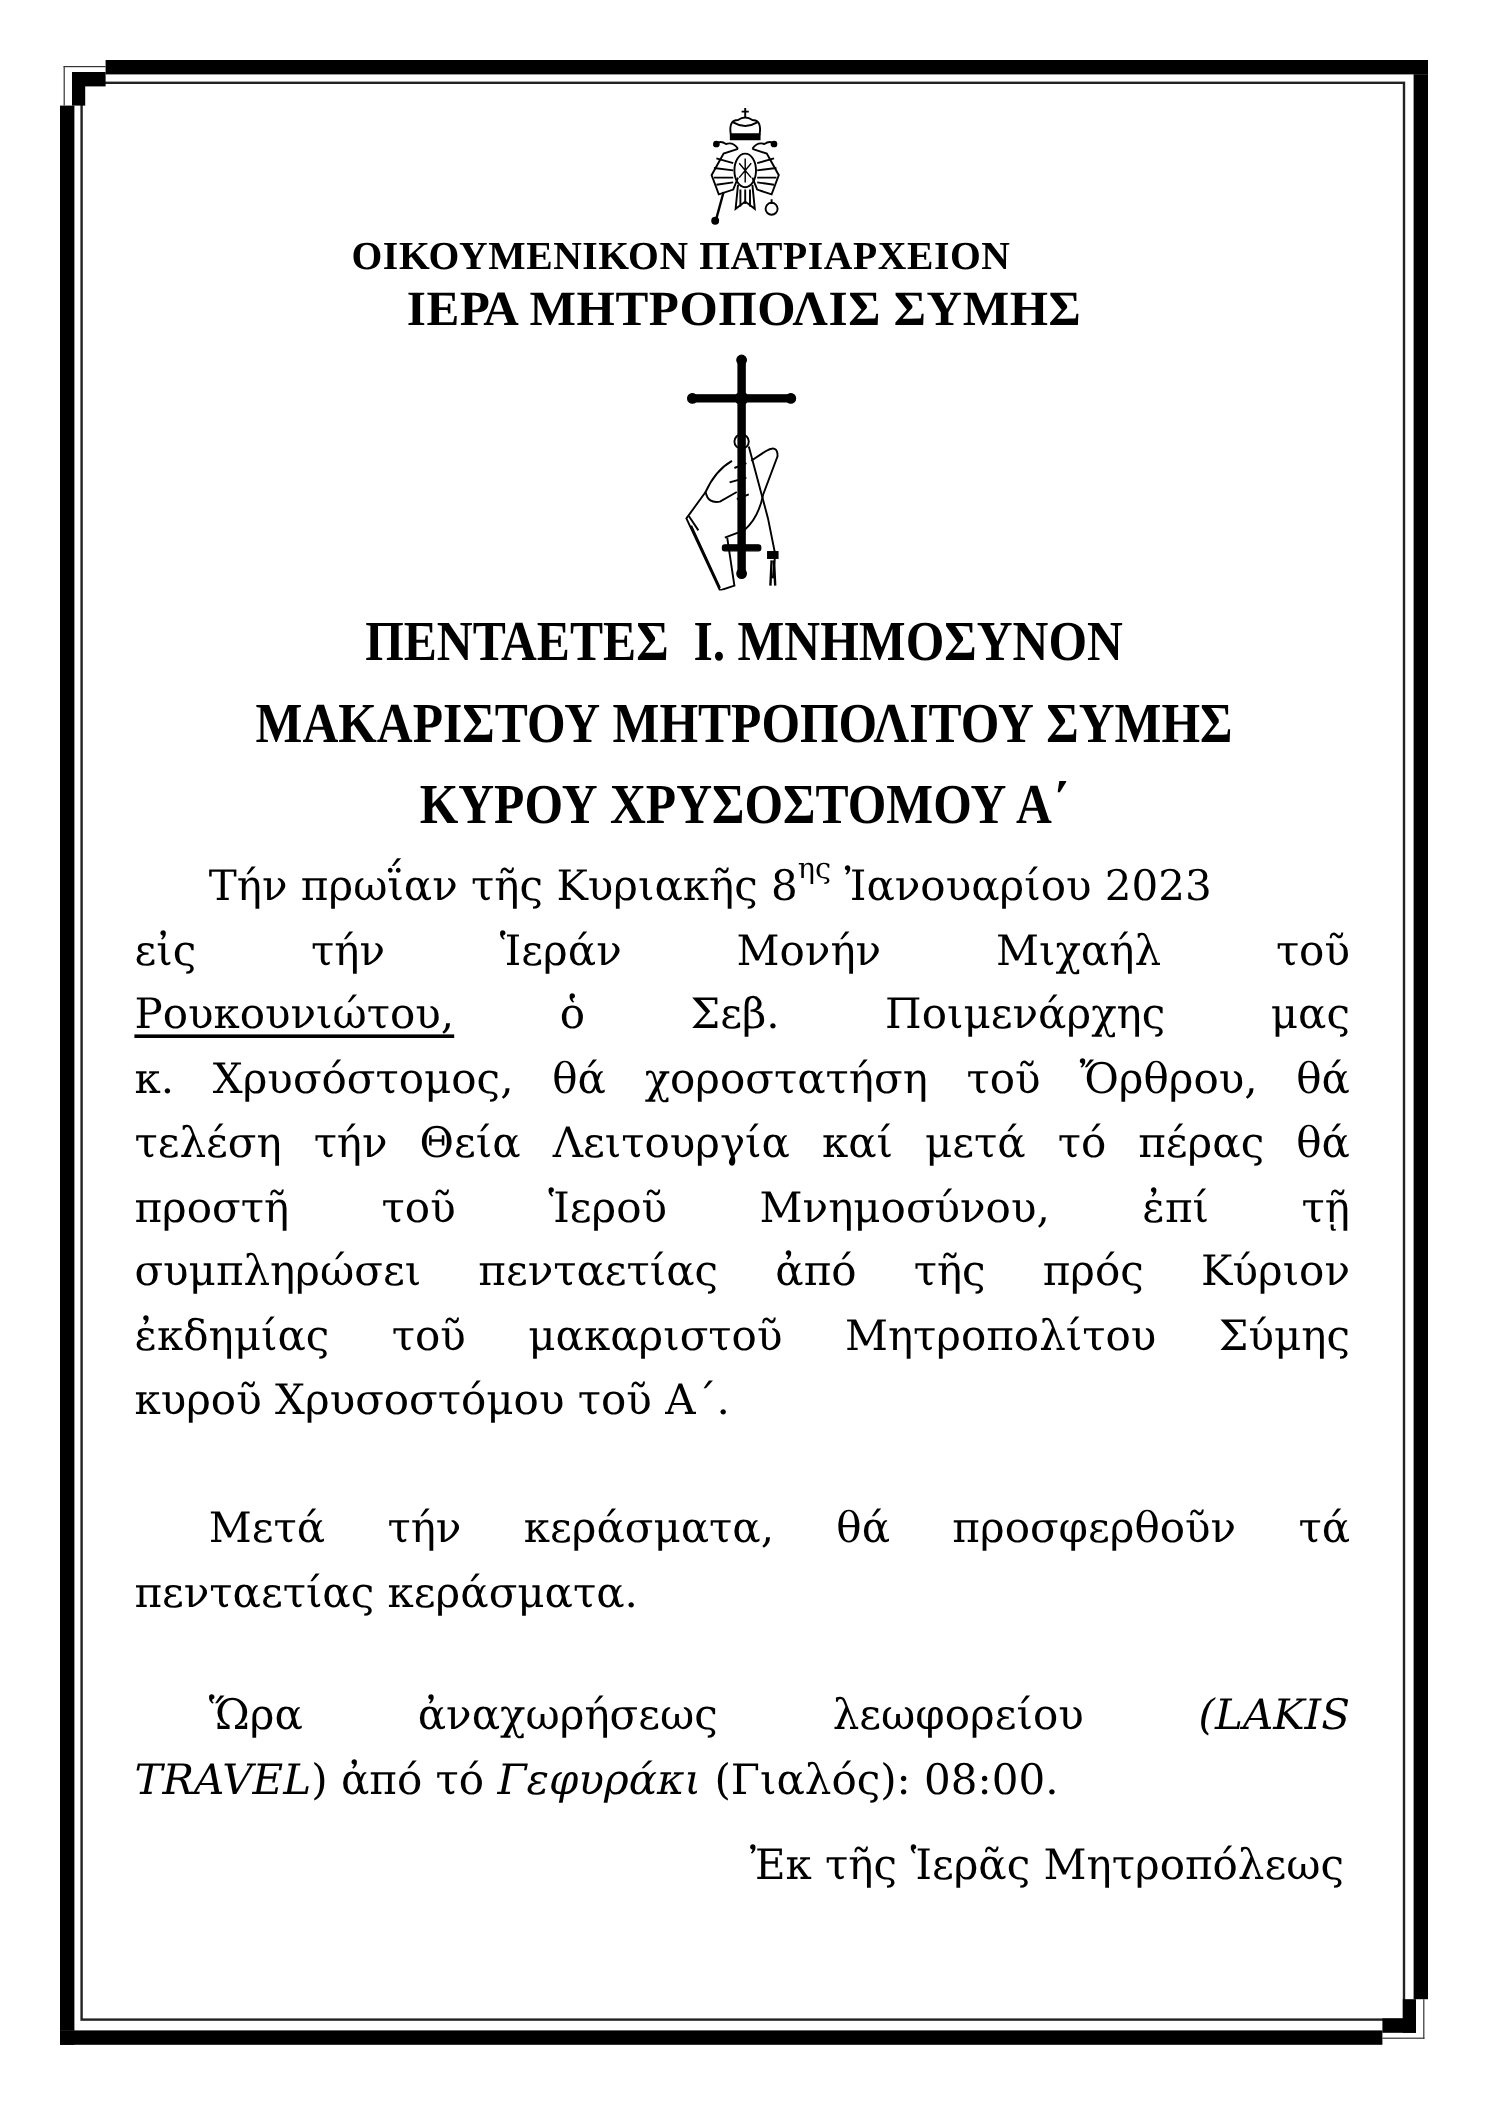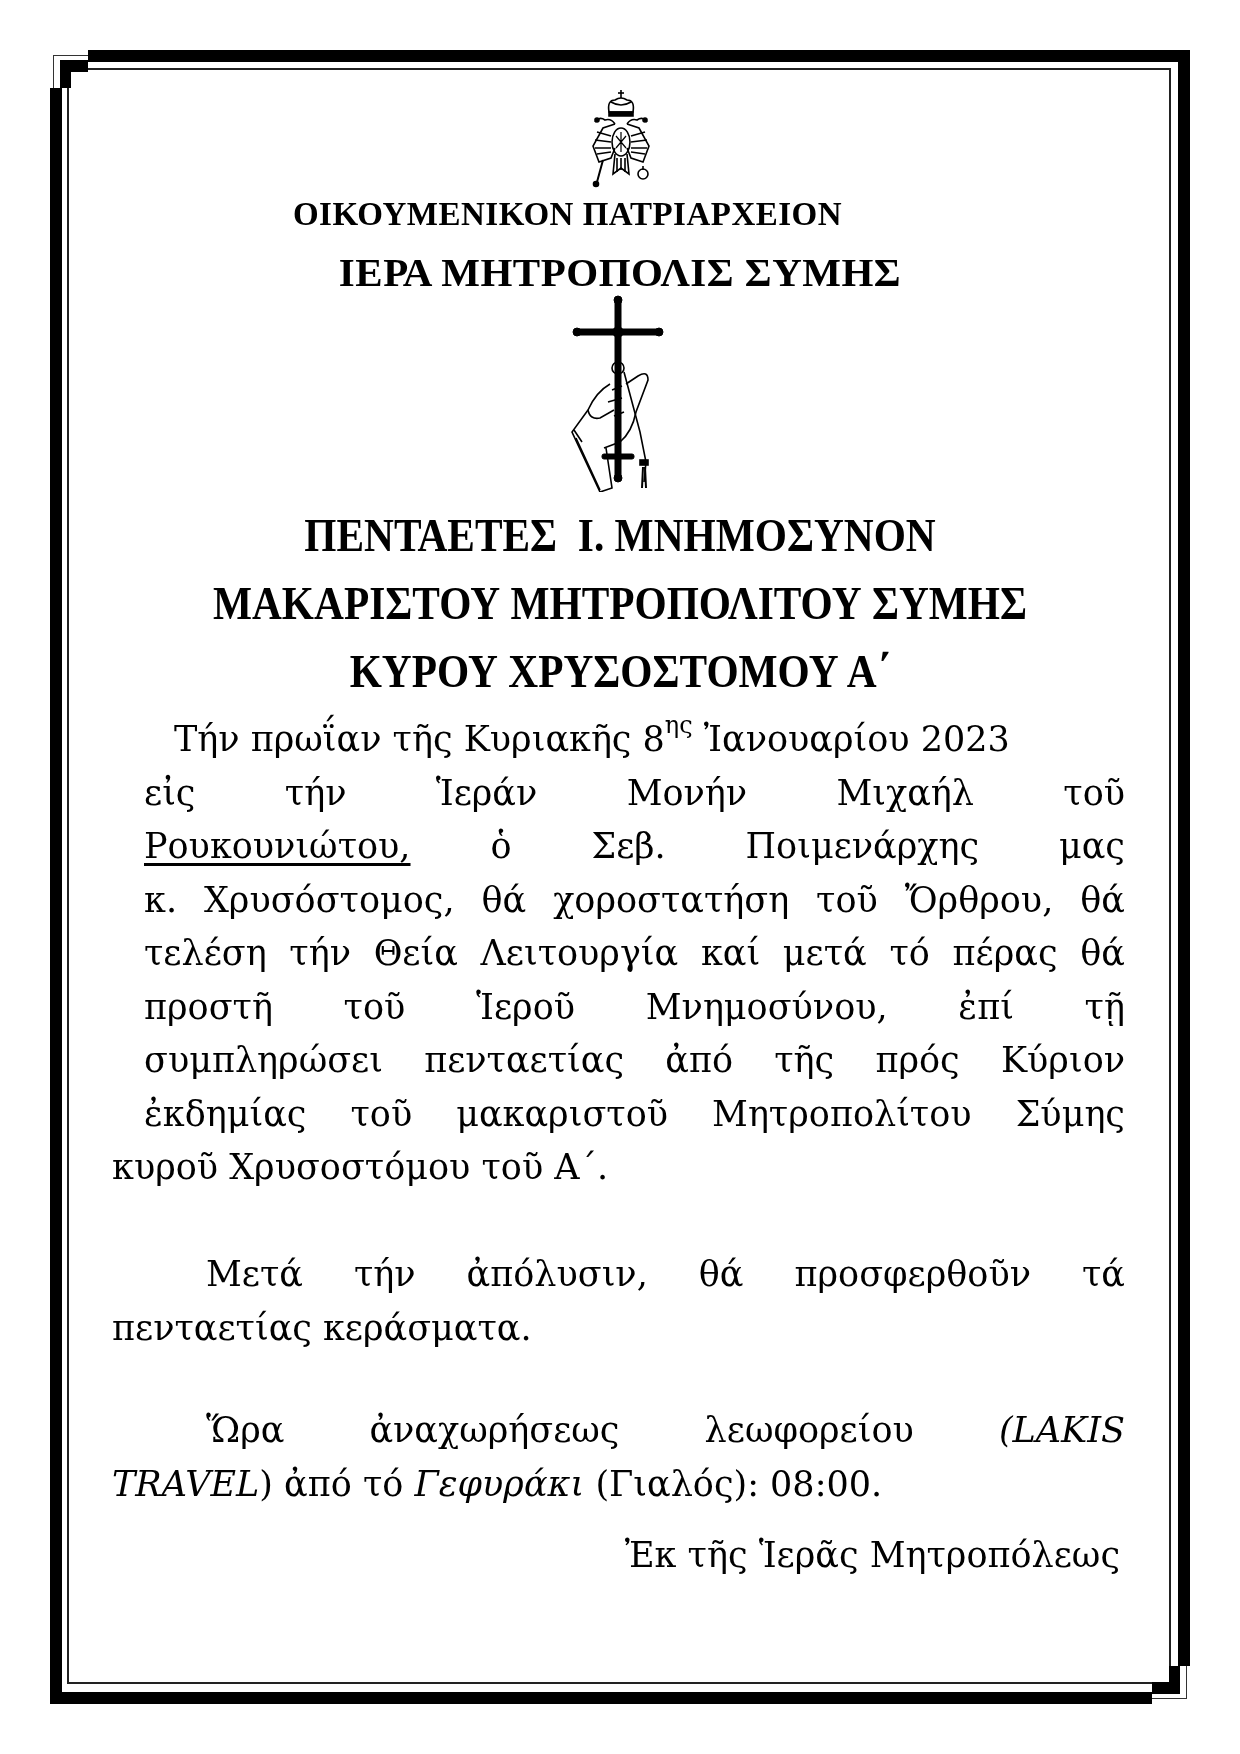--- a/index.html
+++ b/index.html
@@ -6,34 +6,34 @@
   body { width:1240px; height:1754px; position:relative; overflow:hidden; font-family:"DejaVu Serif", serif; color:#000; }
   .frame-outer-top { position:absolute; left:88px; top:50px; width:1102px; height:12px; background:#000; }
   .frame-outer-bottom { position:absolute; left:50px; top:1692px; width:1102px; height:12px; background:#000; }
   .frame-outer-left { position:absolute; left:50px; top:88px; width:12px; height:1604px; background:#000; }
   .frame-outer-right { position:absolute; left:1178px; top:62px; width:12px; height:1604px; background:#000; }
   .frame-inner { position:absolute; left:67px; top:68px; width:1104px; height:1616px; border:2px solid #222; box-sizing:border-box; }
   .corner { position:absolute; background:#000; }
   .corner-line { position:absolute; border:1.5px solid #333; box-sizing:border-box; }
   .emblem { position:absolute; left:585px; top:88px; width:72px; height:104px; }
   .h-patriarchate { position:absolute; left:0; width:1135px; top:196px; text-align:center; font-family:"Liberation Serif", serif; font-weight:bold; font-size:33px; letter-spacing:0.5px; }
-  .h-metropolis { position:absolute; left:0; width:1240px; top:248px; text-align:center; font-family:"Liberation Serif", serif; font-weight:bold; font-size:41px; letter-spacing:0.5px; }
+  .h-metropolis { position:absolute; left:0; width:1240px; top:233px; text-align:center; font-family:"Liberation Serif", serif; font-weight:bold; font-size:41px; letter-spacing:0.5px; }
   .cross-icon { position:absolute; left:560px; top:292px; width:110px; height:200px; }
   .title { position:absolute; left:100px; width:1040px; text-align:center; font-family:"Liberation Serif", serif; font-weight:bold; font-size:47px; transform:scaleX(0.88); transform-origin:center; white-space:nowrap; }
   .t1 { top:508px; } .t2 { top:576px; } .t3 { top:644px; }
   .body-text { position:absolute; left:112px; width:1013px; font-family:"DejaVu Serif", serif; font-size:35px; line-height:53.5px; }
   .p1 { top:713px; }
   .p2 { top:1248px; }
   .p3 { top:1404px; }
   .u { text-decoration:underline; text-underline-offset:5px; }
   .it { font-style:italic; }
   sup { font-size:24px; vertical-align:18px; line-height:0; }
   .signature { position:absolute; right:120px; top:1535px; font-size:35px; font-family:"DejaVu Serif", serif; }
   .line { display:block; white-space:nowrap; }
-  .justify-line { display:flex; justify-content:space-between; white-space:nowrap;margin-left:32px; }
+  .justify-line { display:flex; justify-content:space-between; white-space:nowrap; }
 </style>
 </head>
 <body>
 
 <div>
   <div class="frame-outer-top"></div>
   <div class="frame-outer-bottom"></div>
   <div class="frame-outer-left"></div>
   <div class="frame-outer-right"></div>
   <div class="frame-inner"></div>
@@ -165,21 +165,21 @@
       <span>Μητροπολίτου</span>
       <span>Σύμης</span>
   </span>
   <span class="line">κυροῦ Χρυσοστόμου τοῦ Α΄.</span>
 </div>
 
 <div class="body-text p2">
   <span class="justify-line" style="padding-left:62px;">
     <span>Μετά</span>
       <span>τήν</span>
-      <span>ἀπόλυσιν,</span>
+      <span>κεράσματα,</span>
       <span>θά</span>
       <span>προσφερθοῦν</span>
       <span>τά</span>
   </span>
   <span class="line">πενταετίας κεράσματα.</span>
 </div>
 
 <div class="body-text p3">
   <span class="justify-line" style="padding-left:62px;">
     <span>Ὥρα</span>

